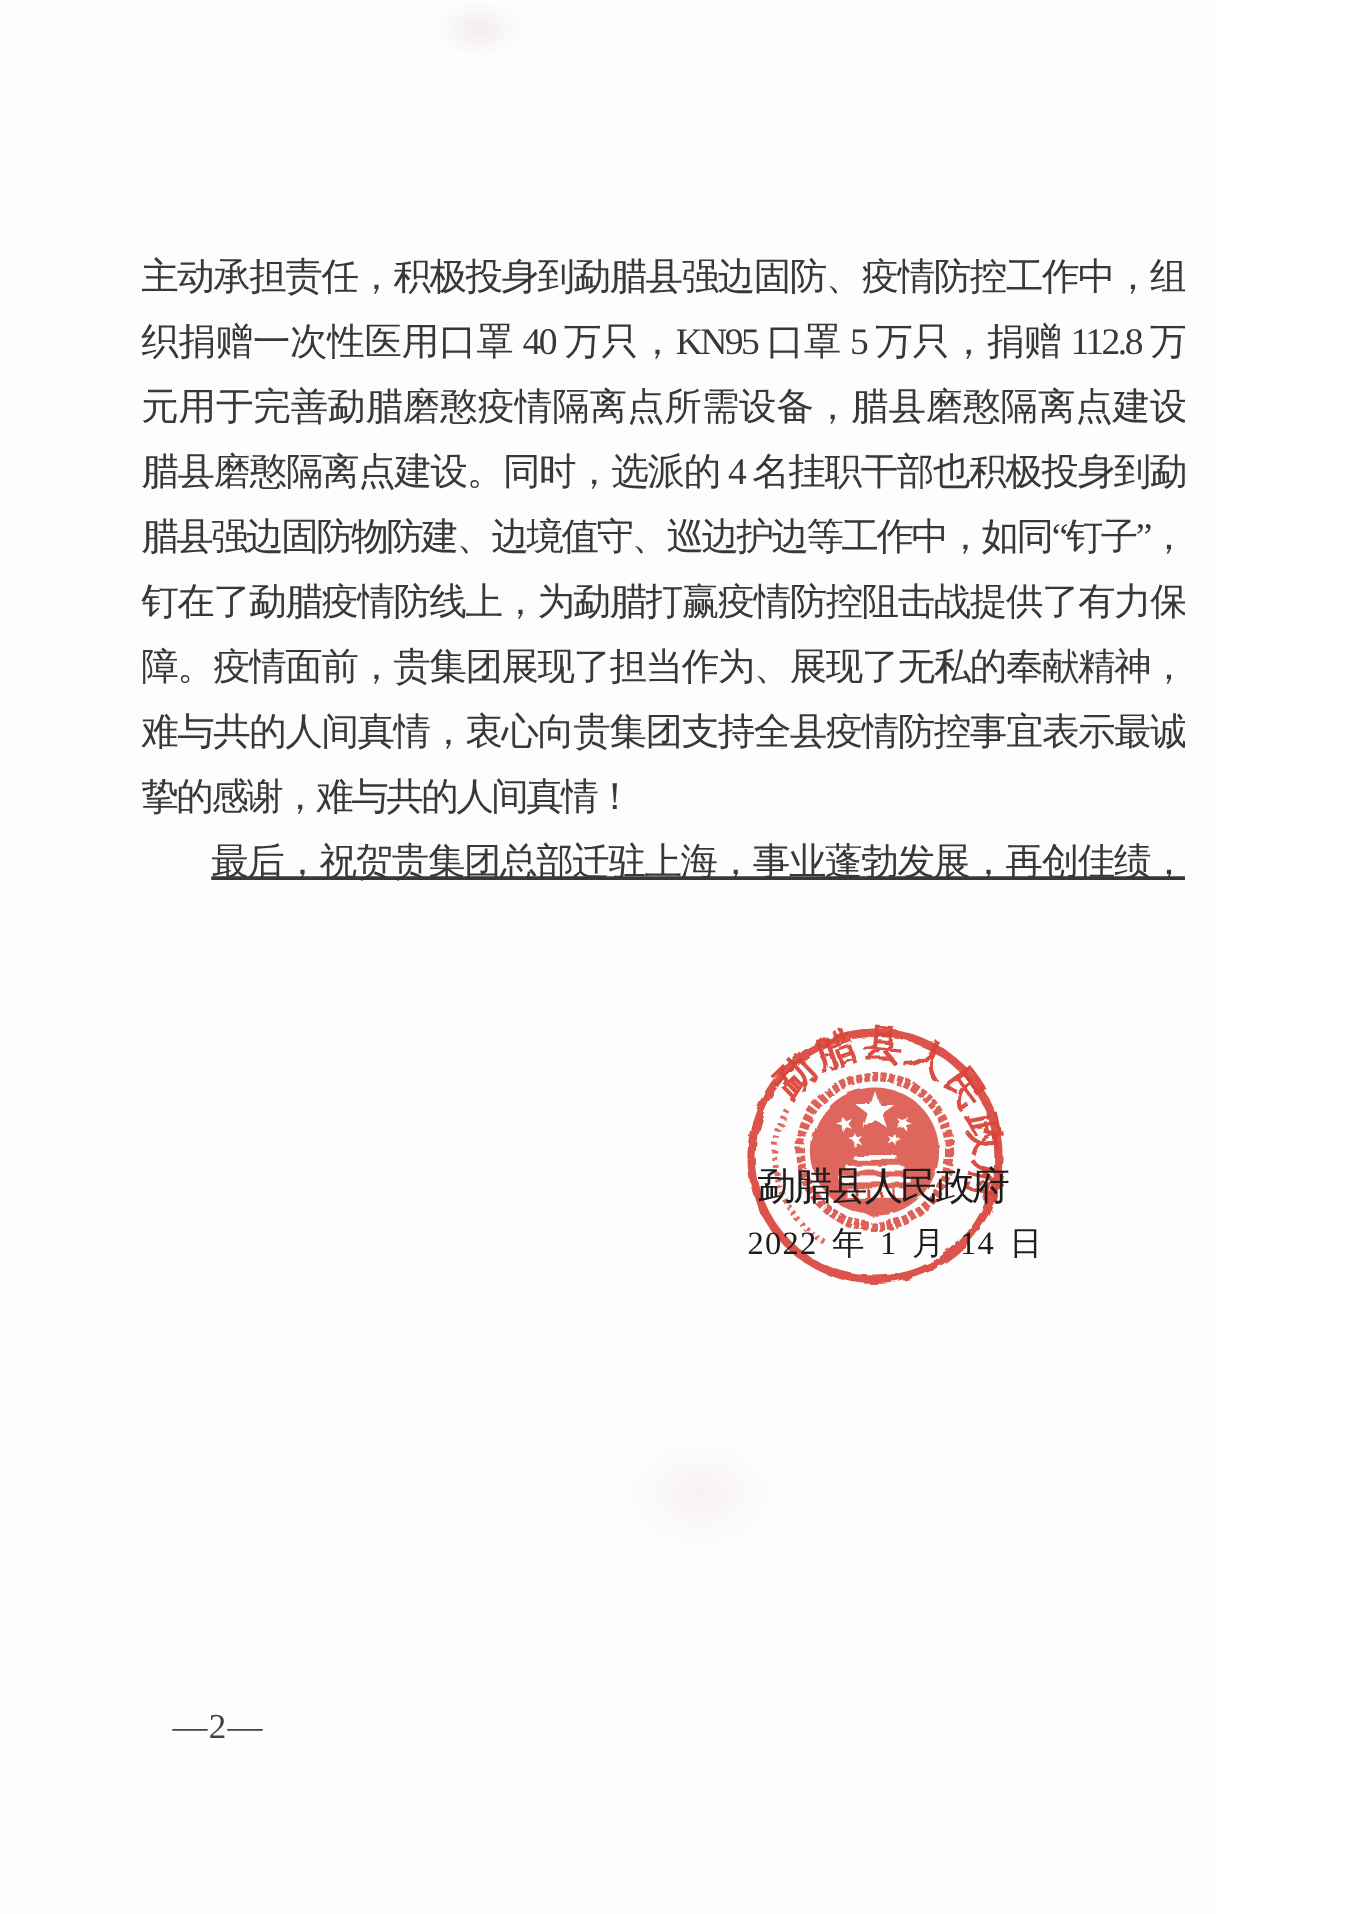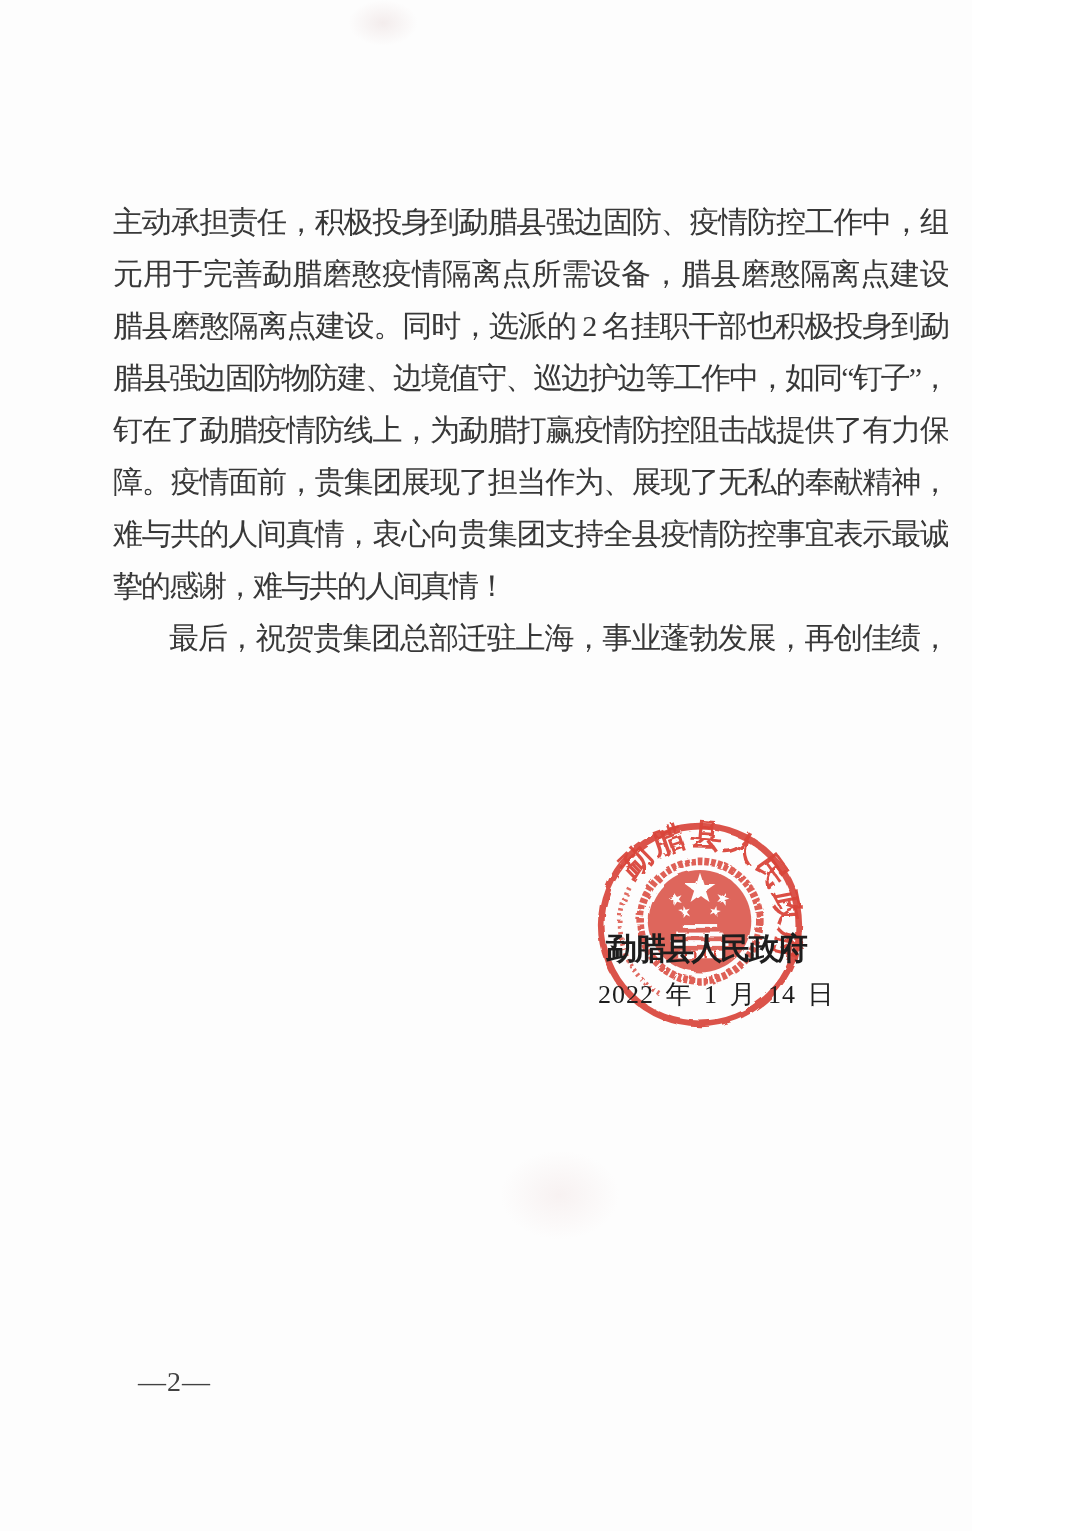--- a/index.html
+++ b/index.html
@@ -24,53 +24,54 @@
   }
   .line{
     height:52px;line-height:52px;white-space:nowrap;
   }
   .line.j{
     white-space:normal;
     text-align:justify;text-align-last:justify;
     text-justify:inter-character;
     overflow:hidden;height:52px;
   }
-  .line.indent{padding-left:56px;}
+  .line.indent{padding-left:56px;text-decoration:underline;}
 
   .seal{
     position:absolute;left:586px;top:811px;width:228px;height:228px;
     opacity:.93;
   }
   .seal svg{width:100%;height:100%;display:block;}
 
   .seal-signature{
     position:absolute;left:606px;top:928px;
-    color:#1d1d1d;font-size:31px;letter-spacing:-2.5px;white-space:nowrap;font-weight:bold;
+    color:#1d1d1d;font-size:31px;letter-spacing:-2.5px;white-space:nowrap;
   }
   .seal-date{
     position:absolute;left:598px;top:977px;
     color:#1d1d1d;font-size:26px;letter-spacing:1px;word-spacing:4px;white-space:nowrap;
   }
   .page-number{
     position:absolute;left:138px;top:1366px;
     color:#414141;font-size:28px;letter-spacing:1px;
   }
 </style>
 </head>
 <body>
 
 <div class="page">
 
   <div class="smudge s1"></div>
   <div class="smudge s2"></div>
 
   <div class="letter-body">
     <div class="line j">主动承担责任，积极投身到勐腊县强边固防、疫情防控工作中，组</div>
+    <div class="line j">织捐赠一次性医用口罩 40 万只，KN95 口罩 5 万只，捐赠 112.8 万</div>
     <div class="line j">元用于完善勐腊磨憨疫情隔离点所需设备，腊县磨憨隔离点建设</div>
-    <div class="line j">腊县磨憨隔离点建设。同时，选派的 2 名挂职干部也积极投身到勐</div>
+    <div class="line j">腊县磨憨隔离点建设。同时，选派的 4 名挂职干部也积极投身到勐</div>
     <div class="line j">腊县强边固防物防建、边境值守、巡边护边等工作中，如同“钉子”，</div>
     <div class="line j">钉在了勐腊疫情防线上，为勐腊打赢疫情防控阻击战提供了有力保</div>
     <div class="line j">障。疫情面前，贵集团展现了担当作为、展现了无私的奉献精神，</div>
     <div class="line j">难与共的人间真情，衷心向贵集团支持全县疫情防控事宜表示最诚</div>
     <div class="line">挚的感谢，难与共的人间真情！</div>
     <div class="line j indent">最后，祝贺贵集团总部迁驻上海，事业蓬勃发展，再创佳绩，</div>
   </div>
 
   <div class="seal">
     <svg viewBox="0 0 240 240" xmlns="http://www.w3.org/2000/svg">

